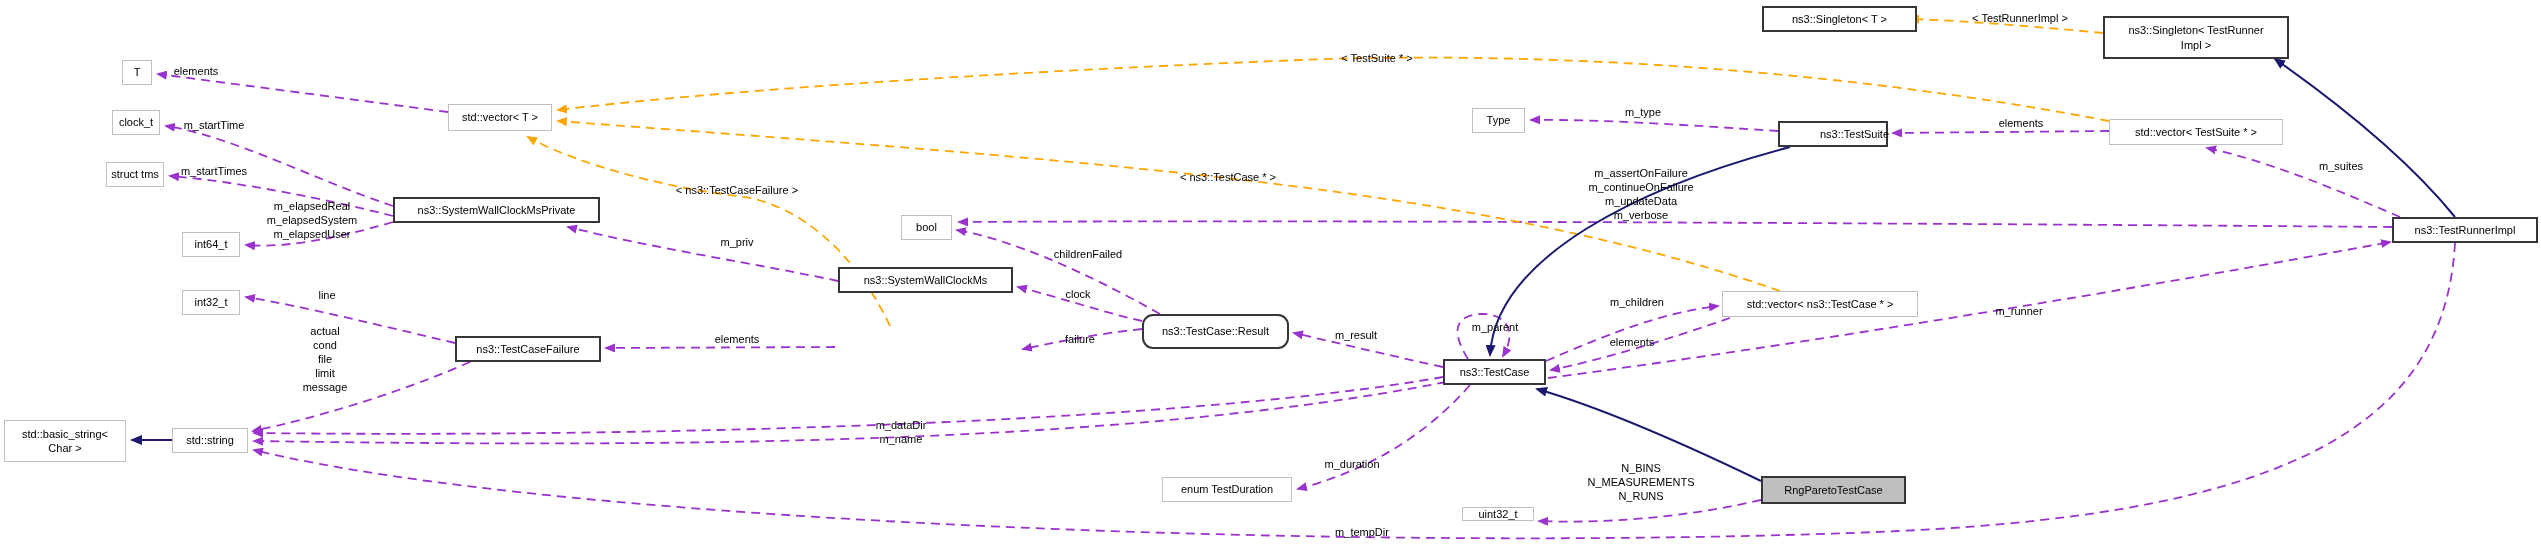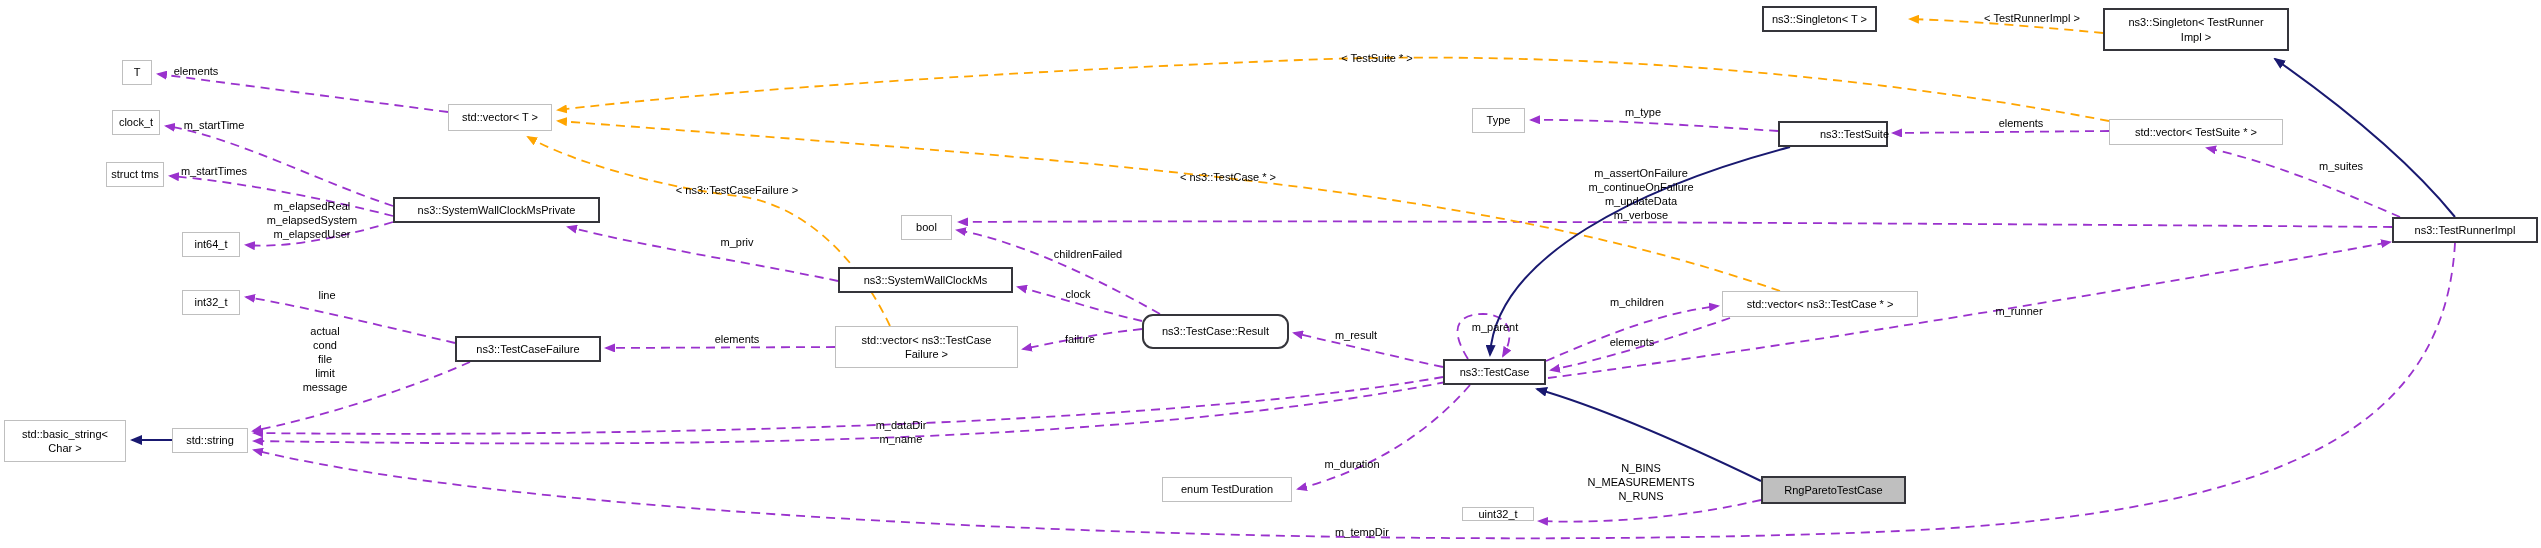--- a/index.html
+++ b/index.html
@@ -80,34 +80,32 @@
   <div class="node ext" style="left:112px;top:110px;width:48px;height:25px;">clock_t</div>
   <div class="node ext" style="left:106px;top:162px;width:58px;height:25px;">struct tms</div>
   <div class="node ext" style="left:182px;top:232px;width:58px;height:25px;">int64_t</div>
   <div class="node ext" style="left:182px;top:282px;width:58px;height:25px;margin-top:8px;">int32_t</div>
   <div class="node ext" style="left:4px;top:420px;width:122px;height:42px;">std::basic_string&lt;
 Char &gt;</div>
   <div class="node ext" style="left:172px;top:428px;width:76px;height:25px;">std::string</div>
   <div class="node cls" style="left:393px;top:197px;width:207px;height:26px;">ns3::SystemWallClockMsPrivate</div>
   <div class="node ext" style="left:448px;top:104px;width:104px;height:27px;">std::vector&lt; T &gt;</div>
   <div class="node cls" style="left:455px;top:336px;width:146px;height:26px;">ns3::TestCaseFailure</div>
-  <div class="node ext" style="left:835px;top:326px;width:183px;height:42px;">std::vector&lt; ns3::TestCase
-Failure &gt;</div>
   <div class="node cls" style="left:838px;top:267px;width:175px;height:26px;">ns3::SystemWallClockMs</div>
   <div class="node ext" style="left:901px;top:215px;width:51px;height:25px;">bool</div>
   <div class="node cls" style="left:1142px;top:314px;width:147px;height:35px;border-radius:11px;">ns3::TestCase::Result</div>
   <div class="node cls" style="left:1443px;top:359px;width:103px;height:26px;">ns3::TestCase</div>
   <div class="node ext" style="left:1162px;top:477px;width:130px;height:25px;">enum TestDuration</div>
   <div class="node ext" style="left:1462px;top:507px;width:72px;height:14px;">uint32_t</div>
   <div class="node focus" style="left:1761px;top:476px;width:145px;height:28px;">RngParetoTestCase</div>
   <div class="node ext" style="left:1722px;top:291px;width:196px;height:26px;">std::vector&lt; ns3::TestCase * &gt;</div>
   <div class="node ext" style="left:1472px;top:108px;width:53px;height:25px;">Type</div>
   <div class="node cls" style="left:1778px;top:121px;width:110px;height:26px;padding-left:47px;">ns3::TestSuite</div>
-  <div class="node cls" style="left:1762px;top:6px;width:115px;height:26px;">ns3::Singleton&lt; T &gt;</div>
-  <div class="node cls" style="left:2103px;top:8px;width:186px;height:43px;">ns3::Singleton&lt; TestRunner
+  <div class="node cls" style="left:1762px;top:6px;width:155px;height:26px;">ns3::Singleton&lt; T &gt;</div>
+  <div class="node cls" style="left:2103px;top:16px;width:186px;height:43px;">ns3::Singleton&lt; TestRunner
 Impl &gt;</div>
   <div class="node ext" style="left:2109px;top:119px;width:174px;height:26px;">std::vector&lt; TestSuite * &gt;</div>
   <div class="node cls" style="left:2392px;top:217px;width:146px;height:26px;">ns3::TestRunnerImpl</div>
 
   <div class="elabel" style="left:196px;top:72px;">elements</div>
   <div class="elabel" style="left:214px;top:126px;">m_startTime</div>
   <div class="elabel" style="left:214px;top:172px;">m_startTimes</div>
   <div class="elabel" style="left:312px;top:221px;">m_elapsedReal
 m_elapsedSystem
 m_elapsedUser</div>
@@ -137,15 +135,15 @@
   <div class="elabel" style="left:1228px;top:178px;">&lt; ns3::TestCase * &gt;</div>
   <div class="elabel" style="left:1377px;top:59px;">&lt; TestSuite * &gt;</div>
   <div class="elabel" style="left:1643px;top:113px;">m_type</div>
   <div class="elabel" style="left:2021px;top:124px;">elements</div>
   <div class="elabel" style="left:2341px;top:167px;">m_suites</div>
   <div class="elabel" style="left:1641px;top:195px;">m_assertOnFailure
 m_continueOnFailure
 m_updateData
 m_verbose</div>
   <div class="elabel" style="left:2019px;top:312px;">m_runner</div>
-  <div class="elabel" style="left:2020px;top:19px;margin-left:12px;">&lt; TestRunnerImpl &gt;</div>
+  <div class="elabel" style="left:2020px;top:19px;">&lt; TestRunnerImpl &gt;</div>
 
 </div>
 
 </body></html>

